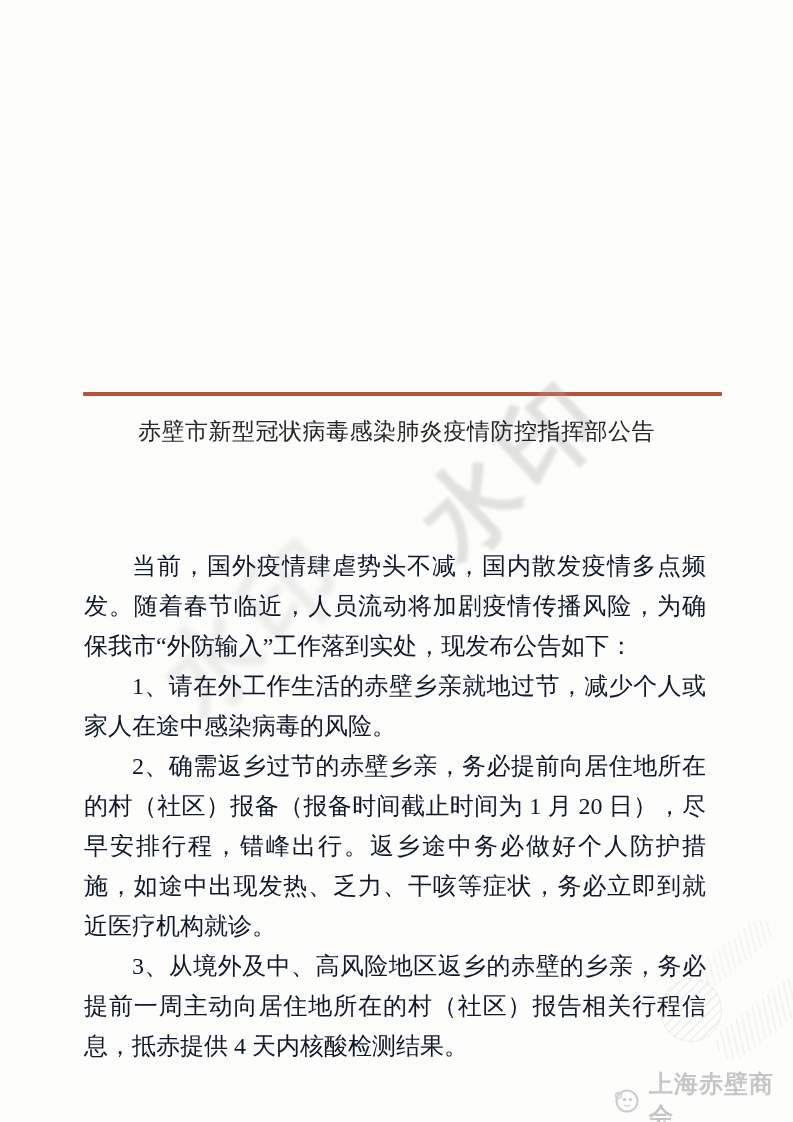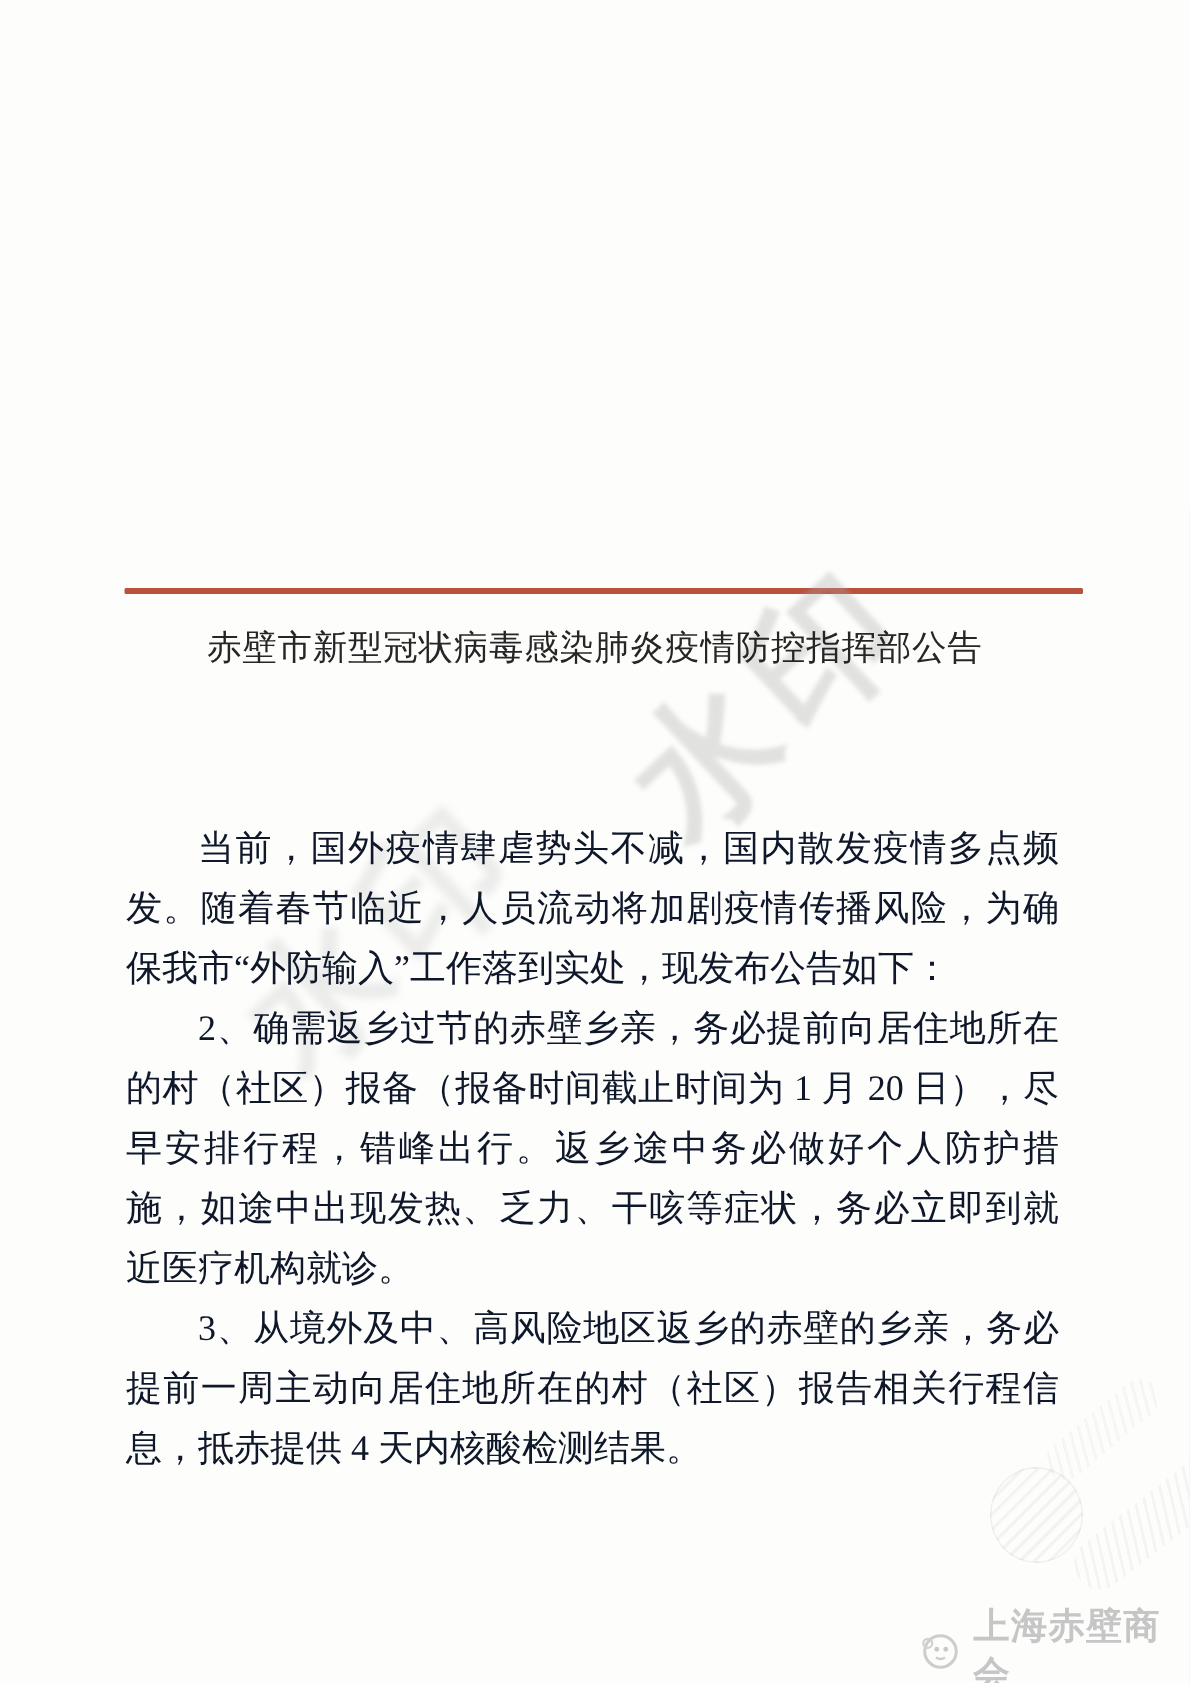--- a/index.html
+++ b/index.html
@@ -112,20 +112,21 @@
 
   <div class="red-rule" style="background:#b9523d;"></div>
 
   <div class="wm wm-main" style="color:#a8a8a8;">水印</div>
   <div class="wm wm-faint" style="color:#a8a8a8;">水印</div>
 
   <div class="notice-heading">赤壁市新型冠状病毒感染肺炎疫情防控指挥部公告</div>
 
   <div class="body-text">
     <p>当前，国外疫情肆虐势头不减，国内散发疫情多点频发。随着春节临近，人员流动将加剧疫情传播风险，为确保我市“外防输入”工作落到实处，现发布公告如下：</p>
+    <p>1、请在外工作生活的赤壁乡亲就地过节，减少个人或家人在途中感染病毒的风险。</p>
     <p>2、确需返乡过节的赤壁乡亲，务必提前向居住地所在的村（社区）报备（报备时间截止时间为 1 月 20 日），尽早安排行程，错峰出行。返乡途中务必做好个人防护措施，如途中出现发热、乏力、干咳等症状，务必立即到就近医疗机构就诊。</p>
     <p>3、从境外及中、高风险地区返乡的赤壁的乡亲，务必提前一周主动向居住地所在的村（社区）报告相关行程信息，抵赤提供 4 天内核酸检测结果。</p>
   </div>
 
   <div class="hatch-top"></div>
   <div class="seal-ghost"></div>
   <div class="streak-ghost"></div>
 
   <div class="footer-badge">
     <span class="avatar">

